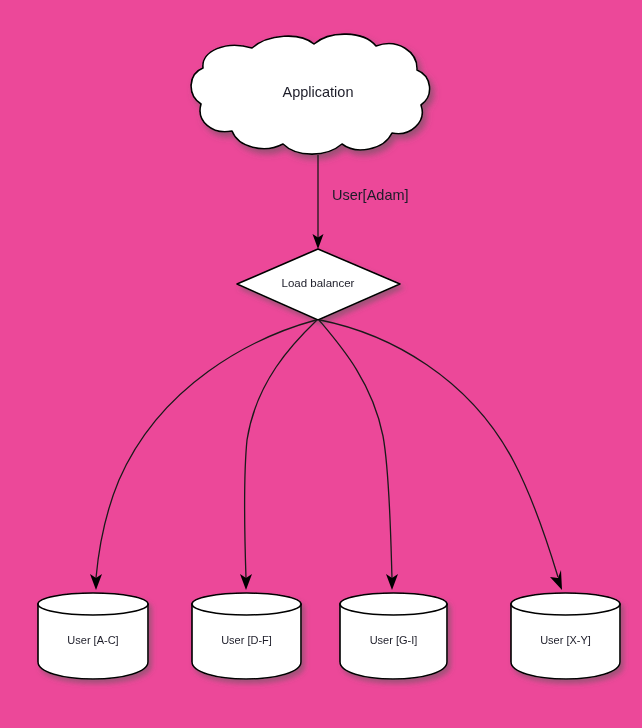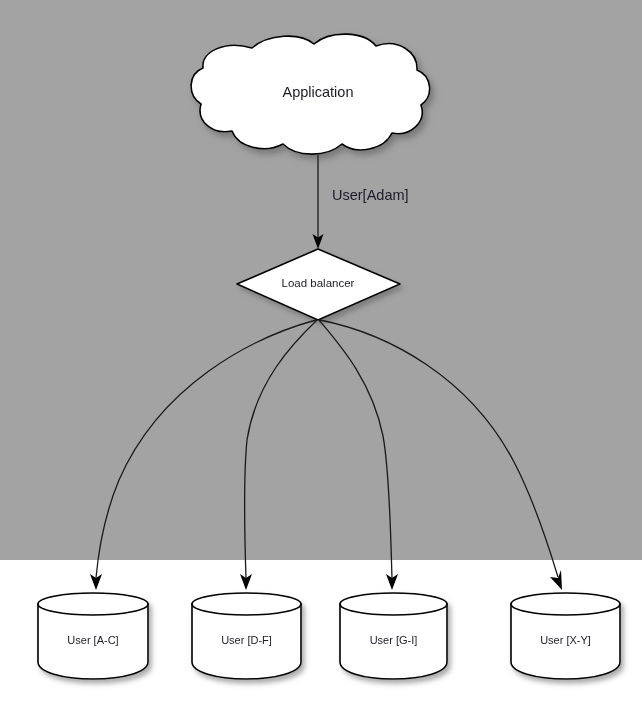--- a/index.html
+++ b/index.html
@@ -10,22 +10,22 @@
   }
   body {
     width: 642px;
     height: 728px;
     overflow: hidden;
     font-family: "Liberation Sans", sans-serif;
   }
   #diagram-root {
     position: relative;
     width: 642px;
-    height: 560px;
-    background: #a3a3a3;
+    height: 728px;
+    background: #ec4899;
   }
   svg#diagram-canvas {
     position: absolute;
     top: 0;
     left: 0;
     width: 642px;
     height: 728px;
     display: block;
   }
   .shape-fill {

